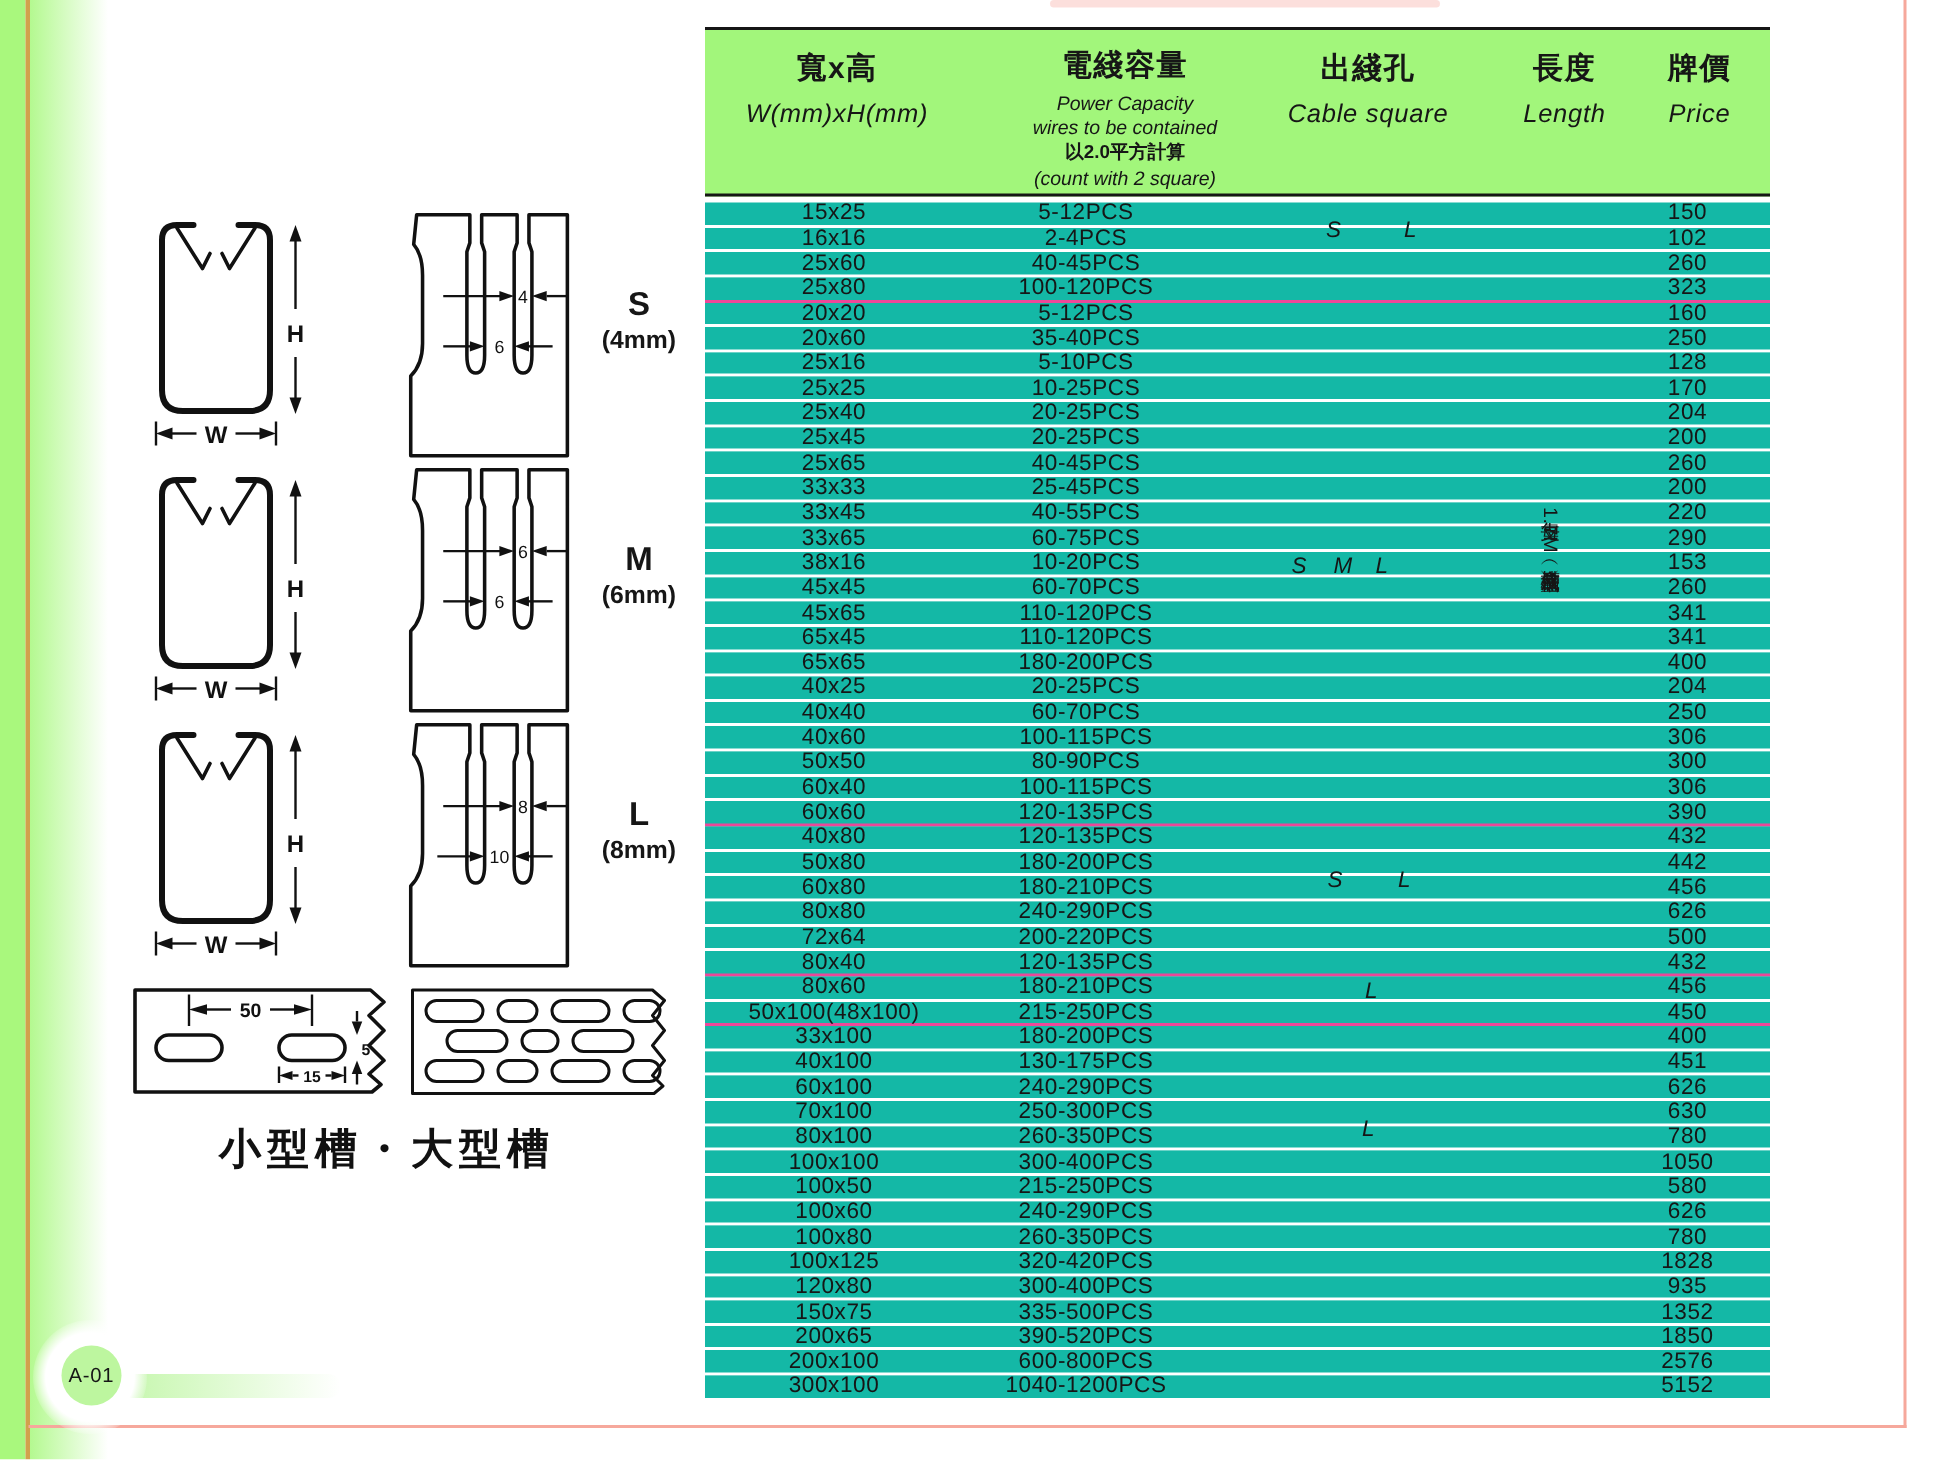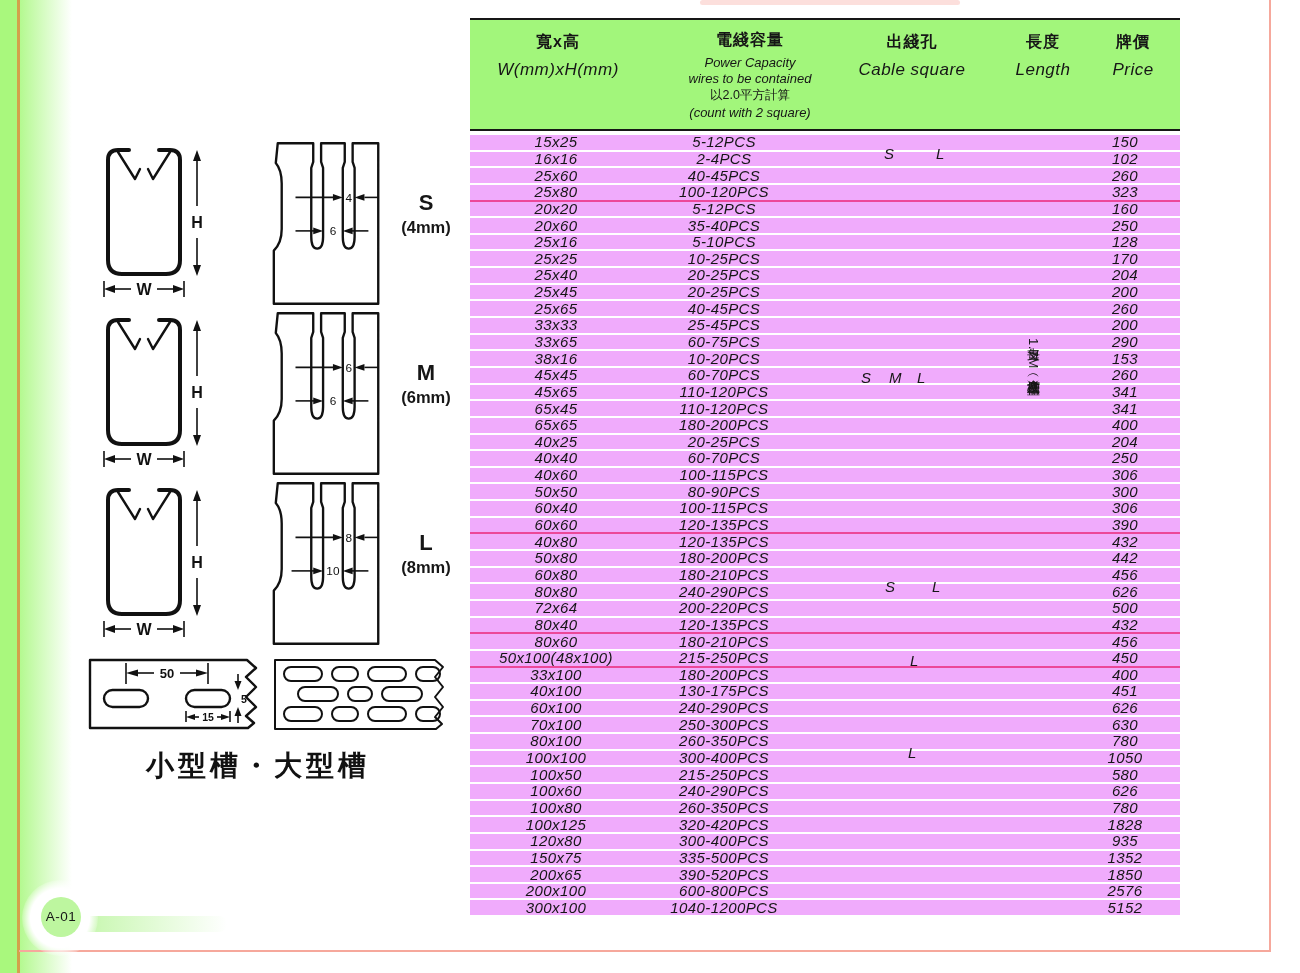--- a/index.html
+++ b/index.html
@@ -11,28 +11,28 @@
   .edge-orange{left:17px;top:0;width:2.5px;height:973px;background:#d2a24c}
   .edge-grad{left:19.5px;top:0;width:52px;height:973px;background:linear-gradient(to right,#b4f990,#ffffff)}
   .frame-bottom{left:19px;top:950px;width:1252px;height:2px;background:#f6a89c}
   .frame-right{left:1269px;top:0;width:2px;height:952px;background:#f6a89c}
   .cut-title{left:700px;top:0;width:260px;height:5px;background:rgba(244,150,140,.30);border-radius:3px}
   
   .table-wrap{left:470px;top:18px;width:710px;height:922px}
   .thead{position:relative;height:109px;background:#a2f67b;
          border-top:2.5px solid #161616;border-bottom:2.5px solid #161616}
   .hc{position:absolute;text-align:center}
-  .zh{font-weight:bold;font-size:16px;letter-spacing:1px}
-  .zh-sm{font-size:12.5px;font-weight:normal;margin-top:1px}
+  .zh{font-weight:bold;font-size:20px;letter-spacing:1px}
+  .zh-sm{font-size:12.5px;font-weight:bold;margin-top:1px}
   .en{font-style:italic;font-size:17px;margin-top:7px;letter-spacing:.5px}
   .en-sm{font-style:italic;font-size:13px;margin-top:1px}
   .rows{margin-top:4px}
-  .trow{height:16.65px;background:#f0abfc;border-bottom:2px solid #fff;box-sizing:border-box;
+  .trow{height:16.65px;background:#14b8a6;border-bottom:2px solid #fff;box-sizing:border-box;
         display:grid;grid-template-columns:172px 164px 208px 56px 1fr;align-items:center;
-        font-style:italic;font-size:15px;line-height:14px;letter-spacing:.4px;color:#161616}
+        font-size:15px;line-height:14px;letter-spacing:.4px;color:#161616}
   .trow.sep{border-bottom:2px solid #ec4899}
   .trow span{text-align:center;white-space:nowrap}
   .marker{position:absolute;font-style:italic;font-size:15px;letter-spacing:.5px}
   .length-note{position:absolute;left:552px;top:319px;height:198px;width:20px;
                writing-mode:vertical-rl;text-orientation:mixed;font-size:13px;
                letter-spacing:.5px;color:#161616}
   
   svg{position:absolute;overflow:visible}
   svg line{stroke:#111;stroke-width:1.6}
   svg rect{fill:none;stroke:#111;stroke-width:2}
@@ -325,20 +325,27 @@
         <span>260</span>
       </div>
       <div class="trow">
         <span>33x33</span>
         <span>25-45PCS</span>
         <span></span>
         <span></span>
         <span>200</span>
       </div>
       <div class="trow">
+        <span>33x45</span>
+        <span>40-55PCS</span>
+        <span></span>
+        <span></span>
+        <span>220</span>
+      </div>
+      <div class="trow">
         <span>33x65</span>
         <span>60-75PCS</span>
         <span></span>
         <span></span>
         <span>290</span>
       </div>
       <div class="trow">
         <span>38x16</span>
         <span>10-20PCS</span>
         <span></span>

